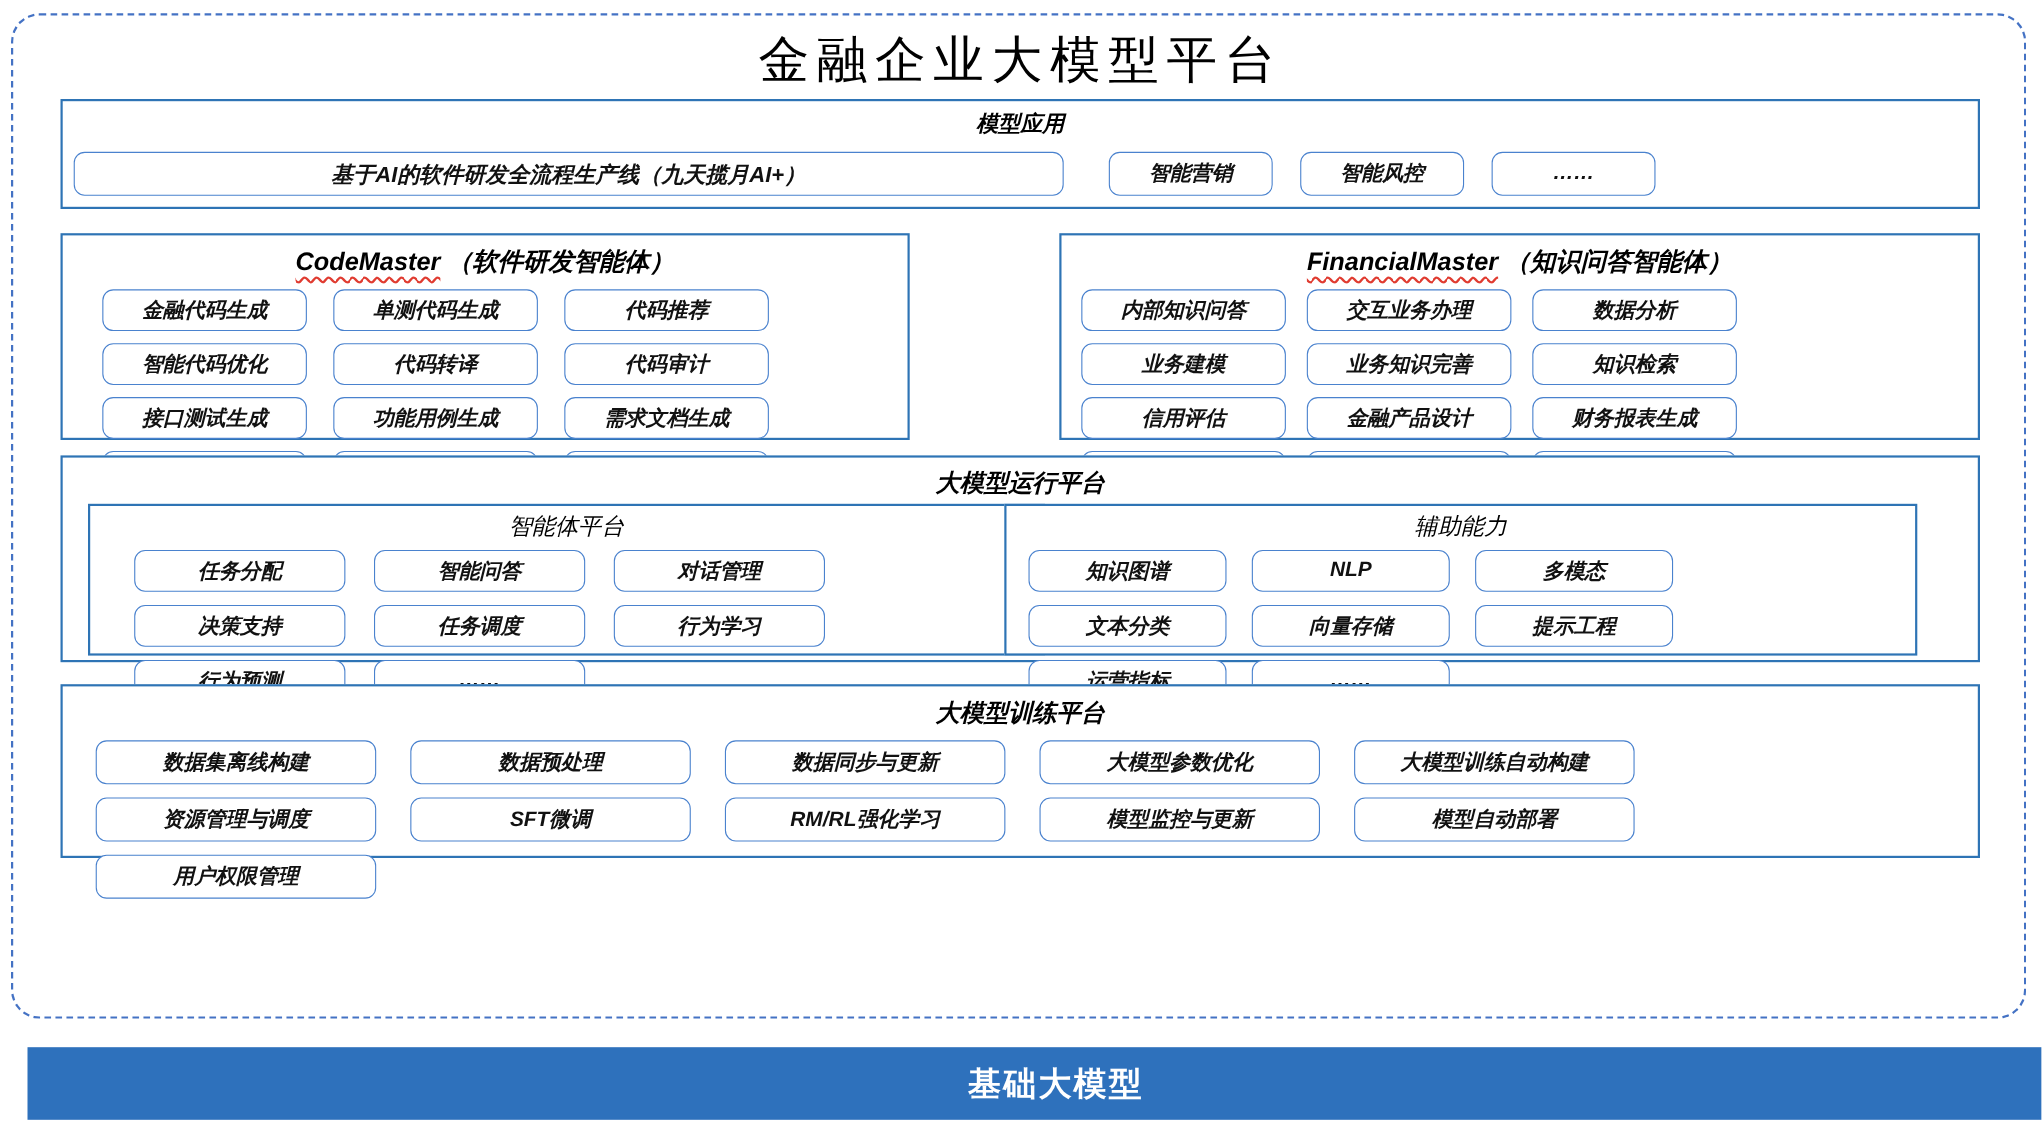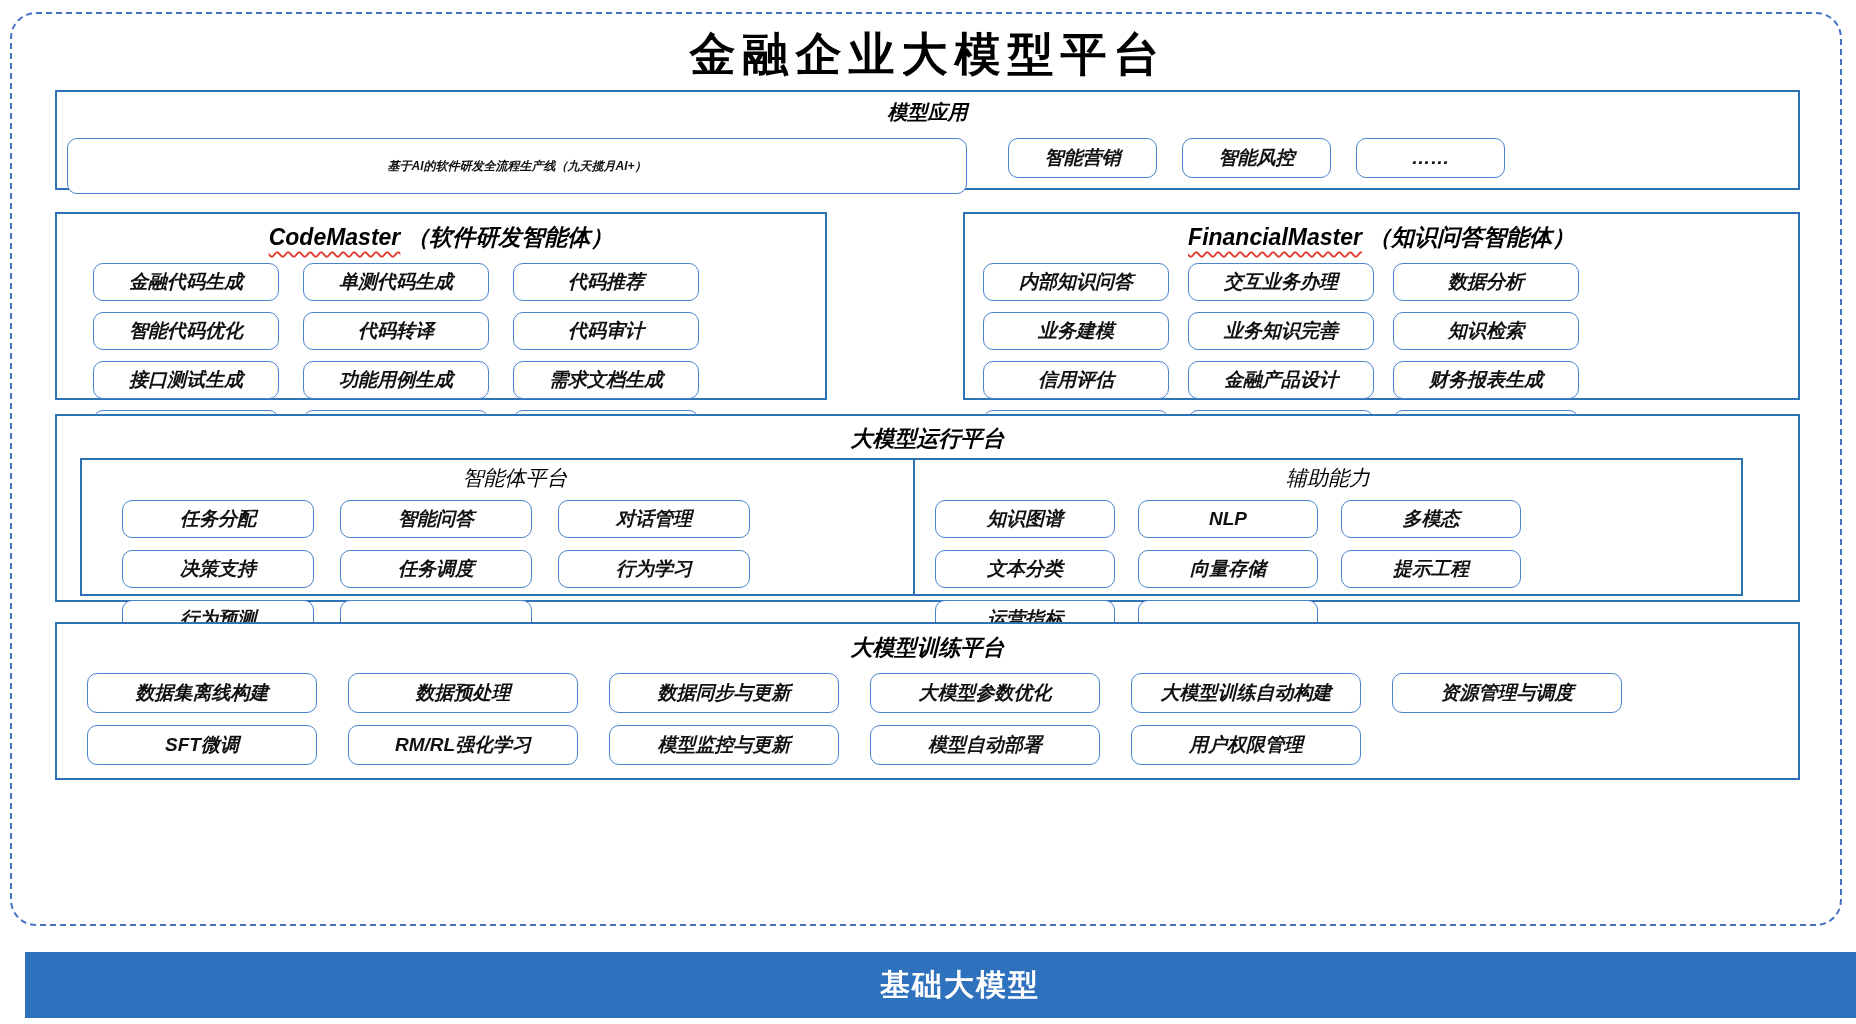--- a/index.html
+++ b/index.html
@@ -4,36 +4,36 @@
 <style>
   html,body{margin:0;padding:0;background:#ffffff;}
   body{font-family:"Liberation Sans", sans-serif; -webkit-font-smoothing:antialiased;}
   .canvas{position:relative;width:1856px;height:1024px;background:#fff;overflow:hidden;}
 
   
   .boundary{position:absolute;left:10px;top:12px;width:1832px;height:914px;
     border:2px dashed var(--accent,#4472C4);border-radius:26px;box-sizing:border-box;}
 
   .page-title{position:absolute;left:0;top:24px;width:100%;margin:0;text-align:center;
-    font-family:"DejaVu Serif", serif;font-weight:700;font-size:46px;color:#000;
+    font-family:"DejaVu Serif", serif;font-weight:400;font-size:46px;color:#000;
     letter-spacing:7px;}
 
   section{position:absolute;box-sizing:border-box;border:2px solid var(--line,#2E74B5);background:#fff;font-style:italic;}
   .sec-head{width:100%;text-align:center;color:#000;}
   .bold{font-weight:700;}
 
   
   .box{box-sizing:border-box;border:1.5px solid var(--boxline,#4A82CE);border-radius:10px;
     background:#fff;display:flex;align-items:center;justify-content:center;
     font-size:19px;font-weight:600;color:#111;white-space:nowrap;}
 
   
   .s1{left:55px;top:90px;width:1745px;height:100px;}
   .s1 .sec-head{margin-top:7px;font-size:20px;}
-  .s1-wide{position:absolute;left:10px;top:46px;width:900px;height:56px;font-size:12px;font-weight:700;}
+  .s1-wide{position:absolute;left:10px;top:46px;width:900px;height:40px;font-size:20px;font-weight:700;}
   .s1-apps{position:absolute;left:951px;top:46px;display:flex;column-gap:25px;}
   .s1-apps .box{width:149px;height:40px;}
 
   
   .panel-head{margin-top:8px;font-size:23px;font-weight:700;}
   .panel-head .latin{text-decoration-line:underline;text-decoration-style:wavy;
     text-decoration-color:var(--squiggle,#E03C31);text-decoration-thickness:2px;text-underline-offset:6px;}
   .panel-head .zh{margin-left:6px;}
   .s2-left{left:55px;top:212px;width:772px;height:188px;}
   .s2-right{left:963px;top:212px;width:837px;height:188px;}
@@ -53,21 +53,21 @@
   .subpanel .grid{margin-top:8px;row-gap:12px;}
   .sub-agent .grid{padding:0 40px;column-gap:26px;}
   .sub-agent .grid .box{width:192px;height:38px;}
   .sub-aux .grid{padding:0 20px;column-gap:23px;}
   .sub-aux .grid .box{width:180px;height:38px;}
 
   
   .s4{left:55px;top:622px;width:1745px;height:158px;}
   .s4 .sec-head{margin-top:9px;font-size:22px;}
   .s4 .grid{padding:0 30px;column-gap:31px;row-gap:12px;margin-top:10px;}
-  .s4 .grid .box{width:230px;height:40px;}
+  .s4 .grid .box{width:255px;height:40px;}
 
   
   .foundation{position:absolute;left:25px;top:952px;width:1806px;height:66px;
     background:var(--bar,#2E71BC);display:flex;align-items:center;justify-content:center;
     color:#fff;font-size:30px;font-weight:600;letter-spacing:2px;padding-left:32px;}
 </style>
 </head>
 <body>
 
 <div class="canvas">

